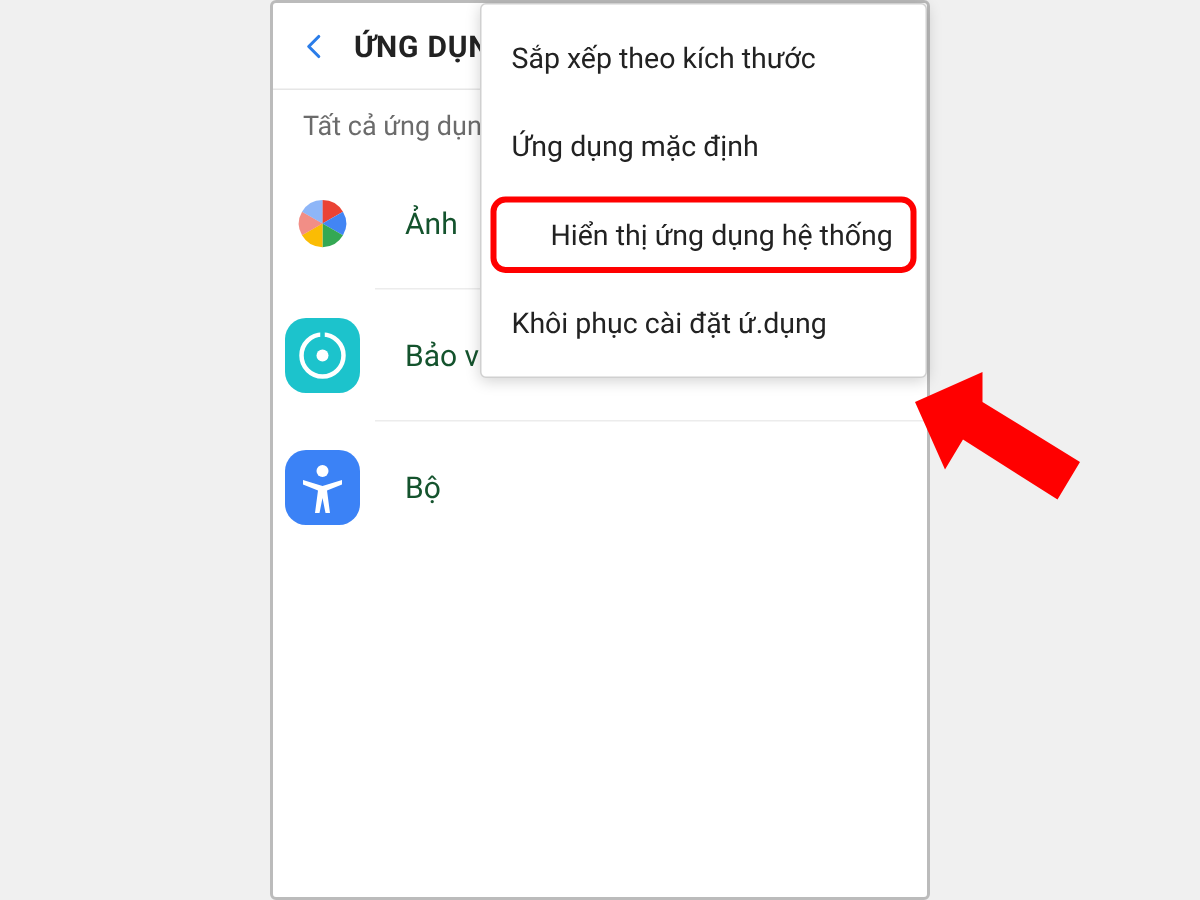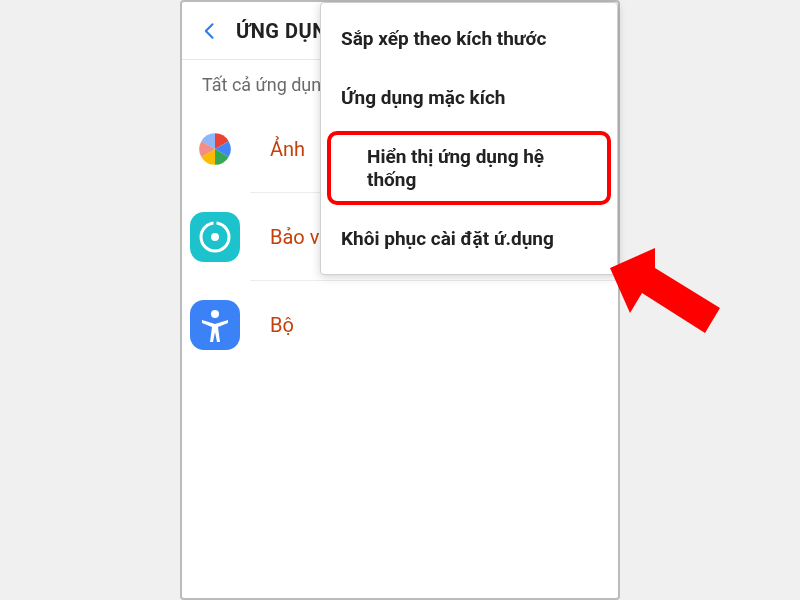--- a/index.html
+++ b/index.html
@@ -67,35 +67,34 @@
     left: -60px;
     width: 50px;
     height: 50px;
     border-radius: 12px;
     display: flex;
     align-items: center;
     justify-content: center;
   }
   .app-label {
     font-size: 20px;
-    color: #c2410c;
+    color: #14532d;
   }
   
   .menu {
     position: absolute;
     left: 320px;
     top: 2px;
     width: 298px;
     background: #fff;
     border: 1px solid #d0d0d0;
     border-radius: 4px;
     box-shadow: 0 2px 10px rgba(0,0,0,0.18);
     padding: 6px 0;
     z-index: 10;
-    font-weight: bold;
   }
   .menu-item {
     padding: 18px 20px;
     font-size: 19px;
     color: #222;
     cursor: pointer;
   }
   .menu-item.highlight {
     position: relative;
     padding-left: 46px;
@@ -196,21 +195,21 @@
 
 
   </div>
 </div>
 
 <div class="menu">
   <div class="menu-item">
     <span>Sắp xếp theo kích thước</span>
   </div>
   <div class="menu-item">
-    <span>Ứng dụng mặc kích</span>
+    <span>Ứng dụng mặc định</span>
   </div>
   <div class="menu-item highlight">
     <span>Hiển thị ứng dụng hệ thống</span>
     <span class="highlight-ring"></span>
   </div>
   <div class="menu-item">
     <span>Khôi phục cài đặt ứ.dụng</span>
   </div>
 </div>
 

